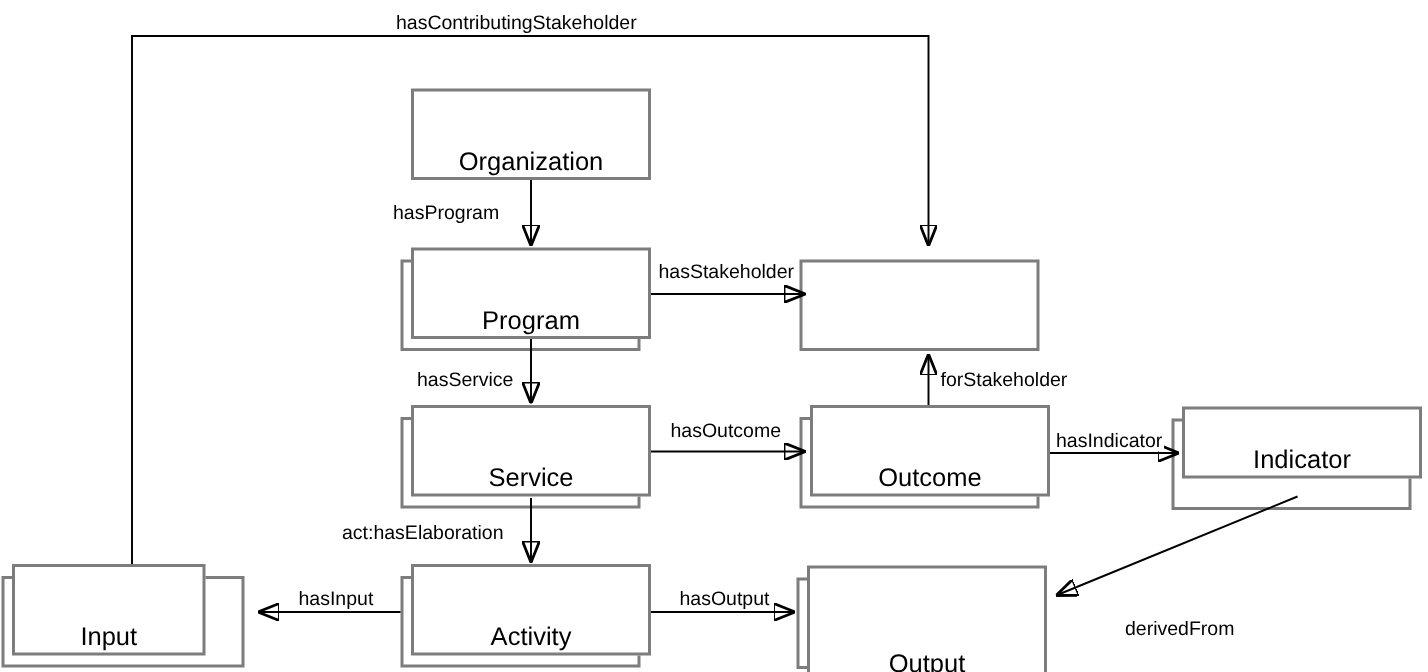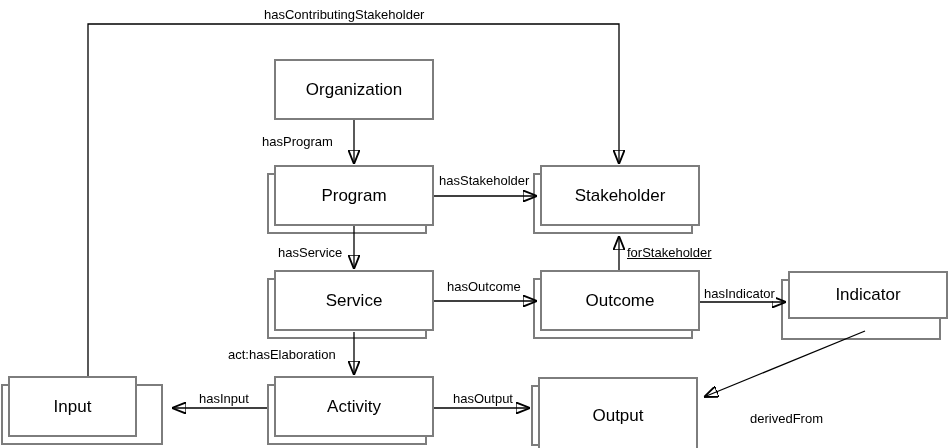--- a/index.html
+++ b/index.html
@@ -18,21 +18,21 @@
   .node, .stack {
     position: absolute;
     box-sizing: border-box;
     background: var(--node-fill, #ffffff);
     border: 2px solid var(--node-border, #7d7d7d);
   }
   .stack { z-index: 1; }
   .node {
     z-index: 2;
     display: flex;
-    align-items: center;
+    align-items: flex-end;
     justify-content: center;
   }
   .node span {
     font-size: 17px;
     color: var(--text, #000000);
     white-space: nowrap;
   }
   svg.edges {
     position: absolute;
     left: 0; top: 0;
@@ -68,23 +68,20 @@
   <div class="stack" style="left:1px;   top:384px; width:162px; height:61px;"></div>
   <div class="stack" style="left:267px; top:384px; width:160px; height:61px;"></div>
   <div class="stack" style="left:531px; top:385px; width:160px; height:61px;"></div>
 
   <div class="node" style="left:274px; top:59px;  width:160px; height:61px;">
     <span>Organization</span>
   </div>
   <div class="node" style="left:274px; top:165px; width:160px; height:61px;">
     <span>Program</span>
   </div>
-  <div class="node" style="left:540px; top:165px; width:160px; height:61px;">
-    <span>Stakeholder</span>
-  </div>
   <div class="node" style="left:274px; top:270px; width:160px; height:61px;">
     <span>Service</span>
   </div>
   <div class="node" style="left:540px; top:270px; width:160px; height:61px;">
     <span>Outcome</span>
   </div>
   <div class="node" style="left:788px; top:271px; width:160px; height:48px;">
     <span>Indicator</span>
   </div>
   <div class="node" style="left:8px;   top:376px; width:129px; height:61px;">
@@ -113,21 +110,21 @@
     <path d="M 354 332 L 354 375" marker-end="url(#arrow)" stroke="#000000"></path>
     <path d="M 267 408 L 172 408" marker-end="url(#arrow)" stroke="#000000"></path>
     <path d="M 434 408 L 530 408" marker-end="url(#arrow)" stroke="#000000"></path>
     <path d="M 865 331 L 704 397" marker-end="url(#arrow)" stroke="#000000"></path>
   </svg>
 
   <div class="edge-label" style="left:263px; top:7px;">hasContributingStakeholder</div>
   <div class="edge-label" style="left:261px; top:134px;">hasProgram</div>
   <div class="edge-label" style="left:438px; top:173px;">hasStakeholder</div>
   <div class="edge-label" style="left:277px; top:245px;">hasService</div>
-  <div class="edge-label" style="left:626px; top:245px;text-decoration:underline;">forStakeholder</div>
+  <div class="edge-label" style="left:626px; top:245px;">forStakeholder</div>
   <div class="edge-label" style="left:446px; top:279px;">hasOutcome</div>
   <div class="edge-label" style="left:703px; top:286px;">hasIndicator</div>
   <div class="edge-label" style="left:227px; top:347px;">act:hasElaboration</div>
   <div class="edge-label" style="left:198px; top:391px;">hasInput</div>
   <div class="edge-label" style="left:452px; top:391px;">hasOutput</div>
   <div class="edge-label" style="left:749px; top:391px;margin-top:20px;">derivedFrom</div>
 
 </div>
 
 </body></html>

